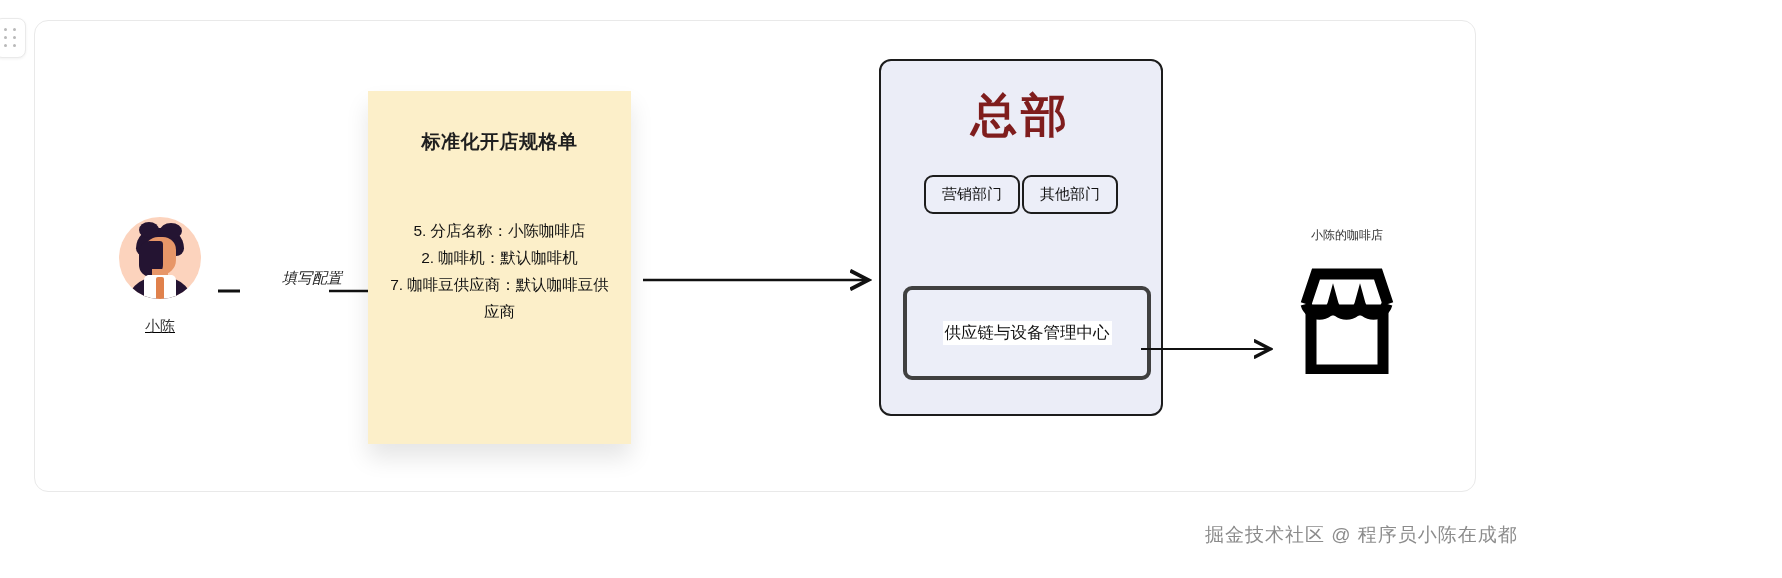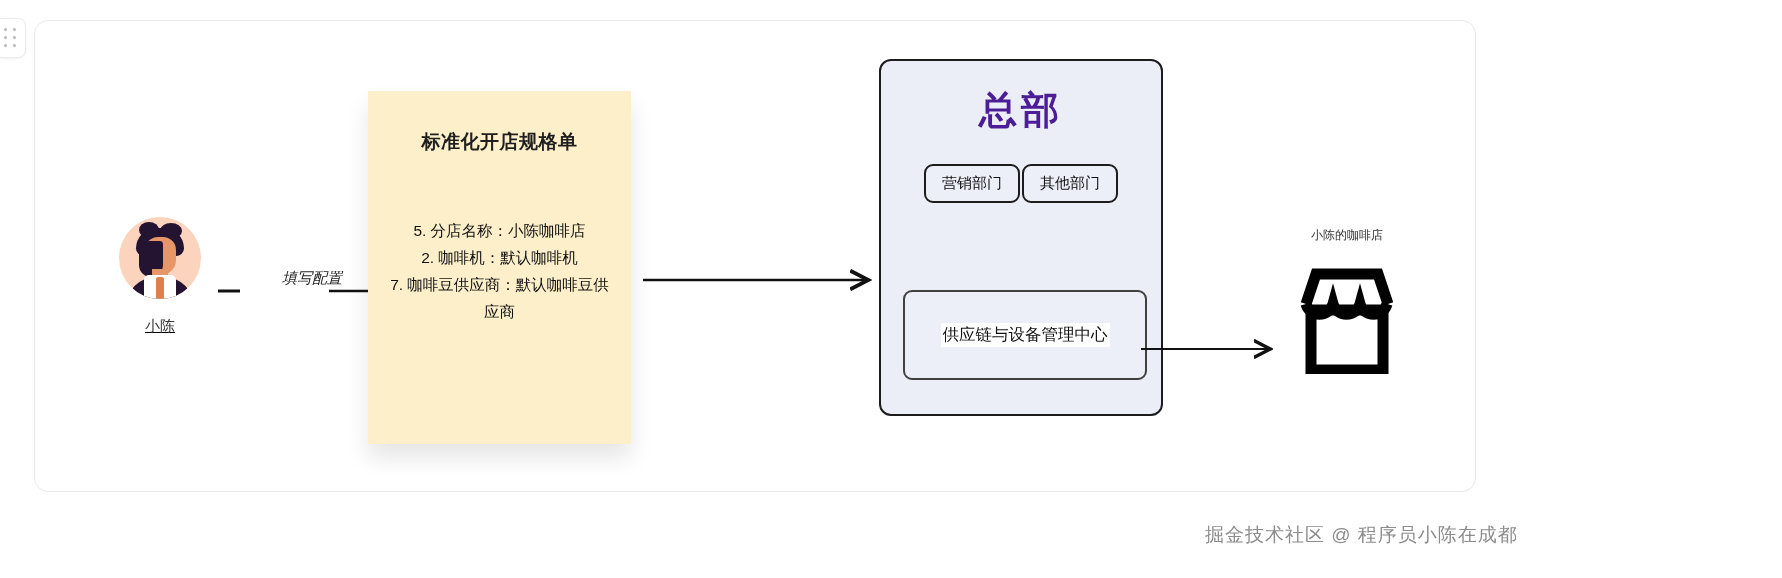--- a/index.html
+++ b/index.html
@@ -222,23 +222,23 @@
     width: 284px;
     height: 357px;
     background: #ebedf7;
     border: 2px solid #1c1c1c;
     border-radius: 12px;
     box-sizing: border-box;
   }
   #hq-title {
     margin-top: 24px;
     text-align: center;
-    font-size: 38px;
+    font-size: 46px;
     font-weight: 700;
-    color: #4c1d95;
+    color: #7f1d1d;
     letter-spacing: 4px;
   }
   #hq-dept-row {
     margin-top: 28px;
     display: flex;
     justify-content: center;
     gap: 2px;
   }
   .hq-dept {
     background: #eceef8;
@@ -249,21 +249,21 @@
     color: #111;
     white-space: nowrap;
   }
   #hq-supply {
     position: absolute;
     left: 22px;
     bottom: 34px;
     width: 240px;
     height: 86px;
     background: #eceef8;
-    border: 2px solid #404040;
+    border: 4px solid #404040;
     border-radius: 9px;
     display: flex;
     align-items: center;
     justify-content: center;
   }
   #hq-supply span {
     background: #ffffff;
     font-size: 16.5px;
     color: #111;
     padding: 1px 2px;

